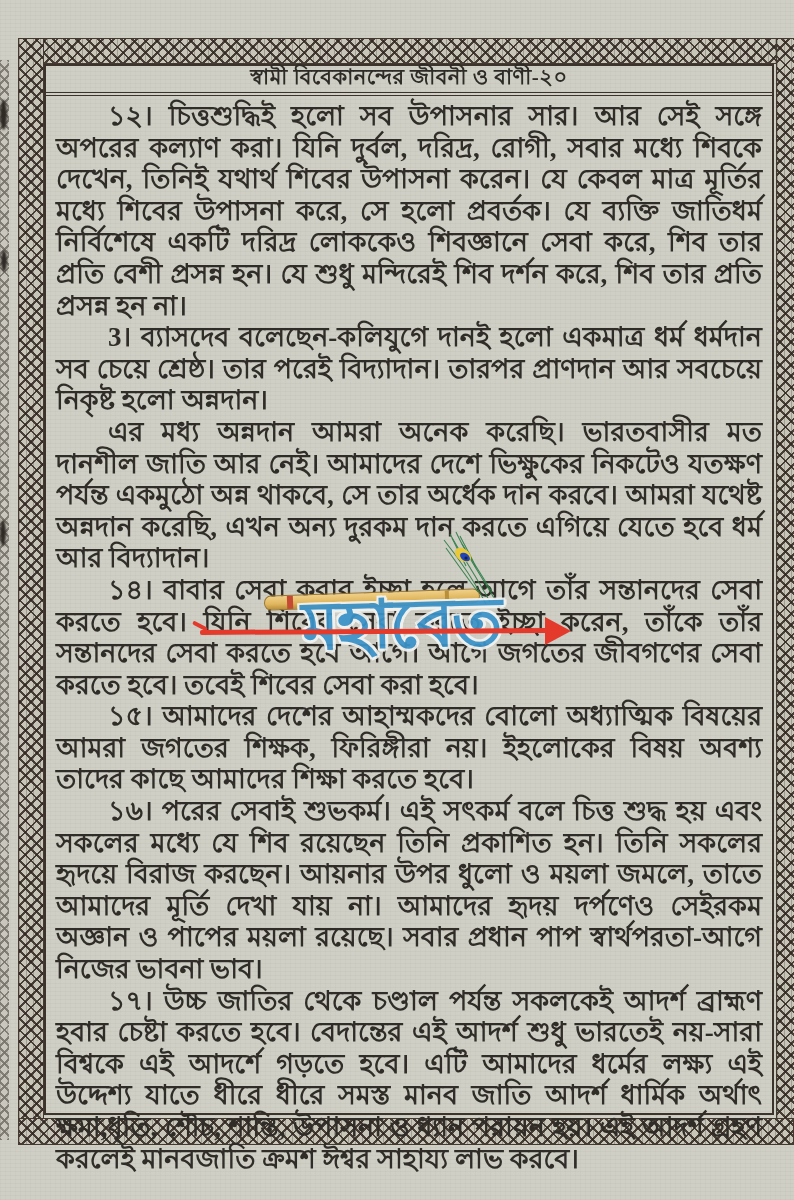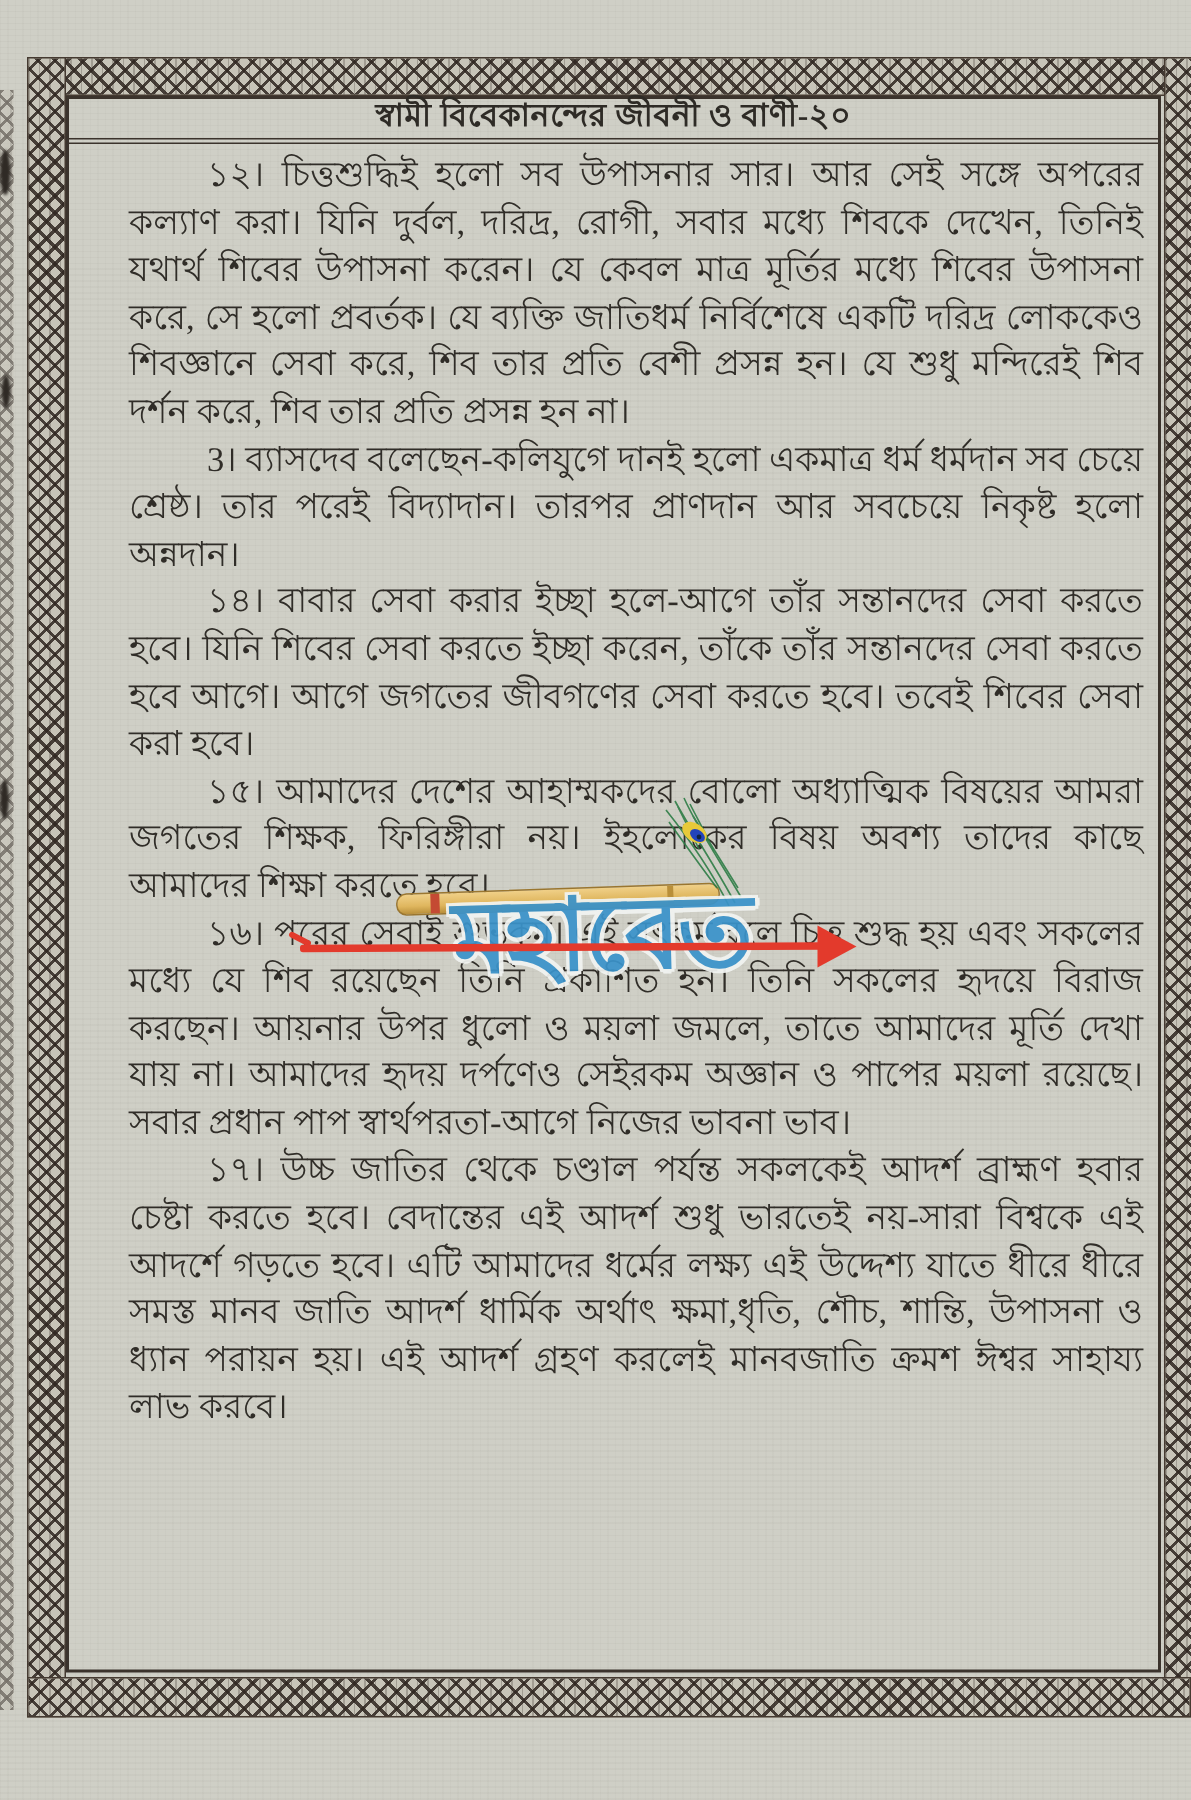--- a/index.html
+++ b/index.html
@@ -44,23 +44,22 @@
     display:flex;align-items:center;justify-content:center;
   }
   .header-title{
     font-size:21px;font-weight:bold;color:#2e2b26;letter-spacing:.5px;
     transform:translateY(-1px);
   }
   .body-text{
     flex:1 1 auto;
     padding:5px 10px 4px 10px;
     color:#302d28;
-    font-size:23px;line-height:31.6px;font-weight:400;
+    font-size:27px;line-height:31.6px;font-weight:700;
     text-align:justify;
-    margin-left:30px;
   }
   .body-text p{margin:0;text-indent:52px;}
   .body-text p.cont{text-indent:52px;}
 
   
   .wm{position:absolute;pointer-events:none;}
   .wm-flute{
     left:264px;top:592px;width:214px;height:13px;
     background:linear-gradient(#f0d088,#dfb65e 60%,#b98f3a);
     border:1px solid #9a7630;border-radius:7px;
@@ -111,20 +110,21 @@
   <div class="smudge" style="left:1px;top:250px;width:6px;height:22px;"></div>
   <div class="smudge" style="left:0;top:520px;width:6px;height:26px;"></div>
 
   <div class="inner-box">
     <div class="header-row">
       <span class="header-title">স্বামী বিবেকানন্দের জীবনী ও বাণী-২০</span>
     </div>
     <div class="body-text">
       <p>১২। চিত্তশুদ্ধিই হলো সব উপাসনার সার। আর সেই সঙ্গে অপরের কল্যাণ করা। যিনি দুর্বল, দরিদ্র, রোগী, সবার মধ্যে শিবকে দেখেন, তিনিই যথার্থ শিবের উপাসনা করেন। যে কেবল মাত্র মূর্তির মধ্যে শিবের উপাসনা করে, সে হলো প্রবর্তক। যে ব্যক্তি জাতিধর্ম নির্বিশেষে একটি দরিদ্র লোককেও শিবজ্ঞানে সেবা করে, শিব তার প্রতি বেশী প্রসন্ন হন। যে শুধু মন্দিরেই শিব দর্শন করে, শিব তার প্রতি প্রসন্ন হন না।</p>
       <p>3। ব্যাসদেব বলেছেন-কলিযুগে দানই হলো একমাত্র ধর্ম ধর্মদান সব চেয়ে শ্রেষ্ঠ। তার পরেই বিদ্যাদান। তারপর প্রাণদান আর সবচেয়ে নিকৃষ্ট হলো অন্নদান।</p>
+      <p class="cont">এর মধ্য অন্নদান আমরা অনেক করেছি। ভারতবাসীর মত দানশীল জাতি আর নেই। আমাদের দেশে ভিক্ষুকের নিকটেও যতক্ষণ পর্যন্ত একমুঠো অন্ন থাকবে, সে তার অর্ধেক দান করবে। আমরা যথেষ্ট অন্নদান করেছি, এখন অন্য দুরকম দান করতে এগিয়ে যেতে হবে ধর্ম আর বিদ্যাদান।</p>
       <p>১৪। বাবার সেবা করার ইচ্ছা হলে-আগে তাঁর সন্তানদের সেবা করতে হবে। যিনি শিবের সেবা করতে ইচ্ছা করেন, তাঁকে তাঁর সন্তানদের সেবা করতে হবে আগে। আগে জগতের জীবগণের সেবা করতে হবে। তবেই শিবের সেবা করা হবে।</p>
       <p>১৫। আমাদের দেশের আহাম্মকদের বোলো অধ্যাত্মিক বিষয়ের আমরা জগতের শিক্ষক, ফিরিঙ্গীরা নয়। ইহলোকের বিষয় অবশ্য তাদের কাছে আমাদের শিক্ষা করতে হবে।</p>
       <p>১৬। পরের সেবাই শুভকর্ম। এই সৎকর্ম বলে চিত্ত শুদ্ধ হয় এবং সকলের মধ্যে যে শিব রয়েছেন তিনি প্রকাশিত হন। তিনি সকলের হৃদয়ে বিরাজ করছেন। আয়নার উপর ধুলো ও ময়লা জমলে, তাতে আমাদের মূর্তি দেখা যায় না। আমাদের হৃদয় দর্পণেও সেইরকম অজ্ঞান ও পাপের ময়লা রয়েছে। সবার প্রধান পাপ স্বার্থপরতা-আগে নিজের ভাবনা ভাব।</p>
       <p>১৭। উচ্চ জাতির থেকে চণ্ডাল পর্যন্ত সকলকেই আদর্শ ব্রাহ্মণ হবার চেষ্টা করতে হবে। বেদান্তের এই আদর্শ শুধু ভারতেই নয়-সারা বিশ্বকে এই আদর্শে গড়তে হবে। এটি আমাদের ধর্মের লক্ষ্য এই উদ্দেশ্য যাতে ধীরে ধীরে সমস্ত মানব জাতি আদর্শ ধার্মিক অর্থাৎ ক্ষমা,ধৃতি, শৌচ, শান্তি, উপাসনা ও ধ্যান পরায়ন হয়। এই আদর্শ গ্রহণ করলেই মানবজাতি ক্রমশ ঈশ্বর সাহায্য লাভ করবে।</p>
     </div>
   </div>
 
   <div class="wm wm-flute">
     <span class="band"></span>
     <span class="band2"></span>

